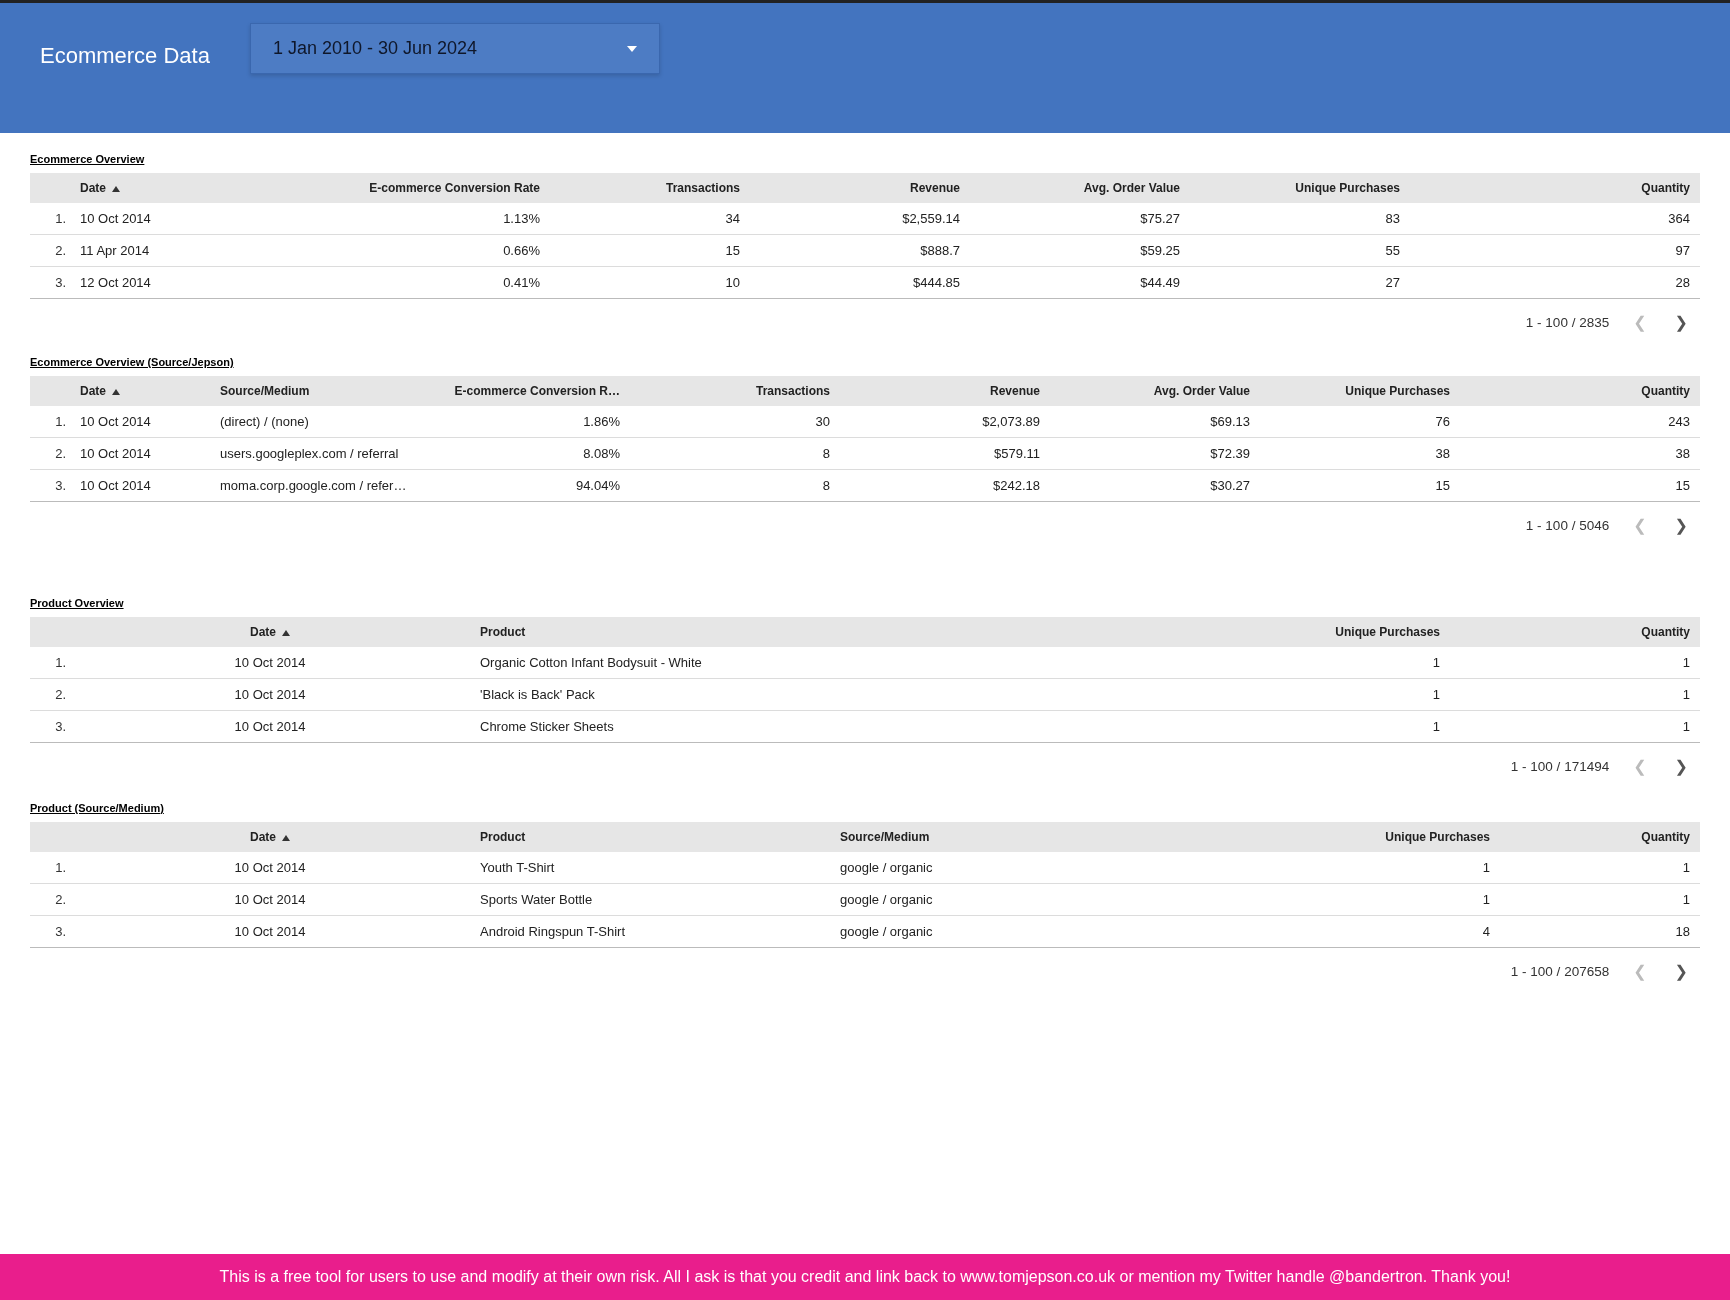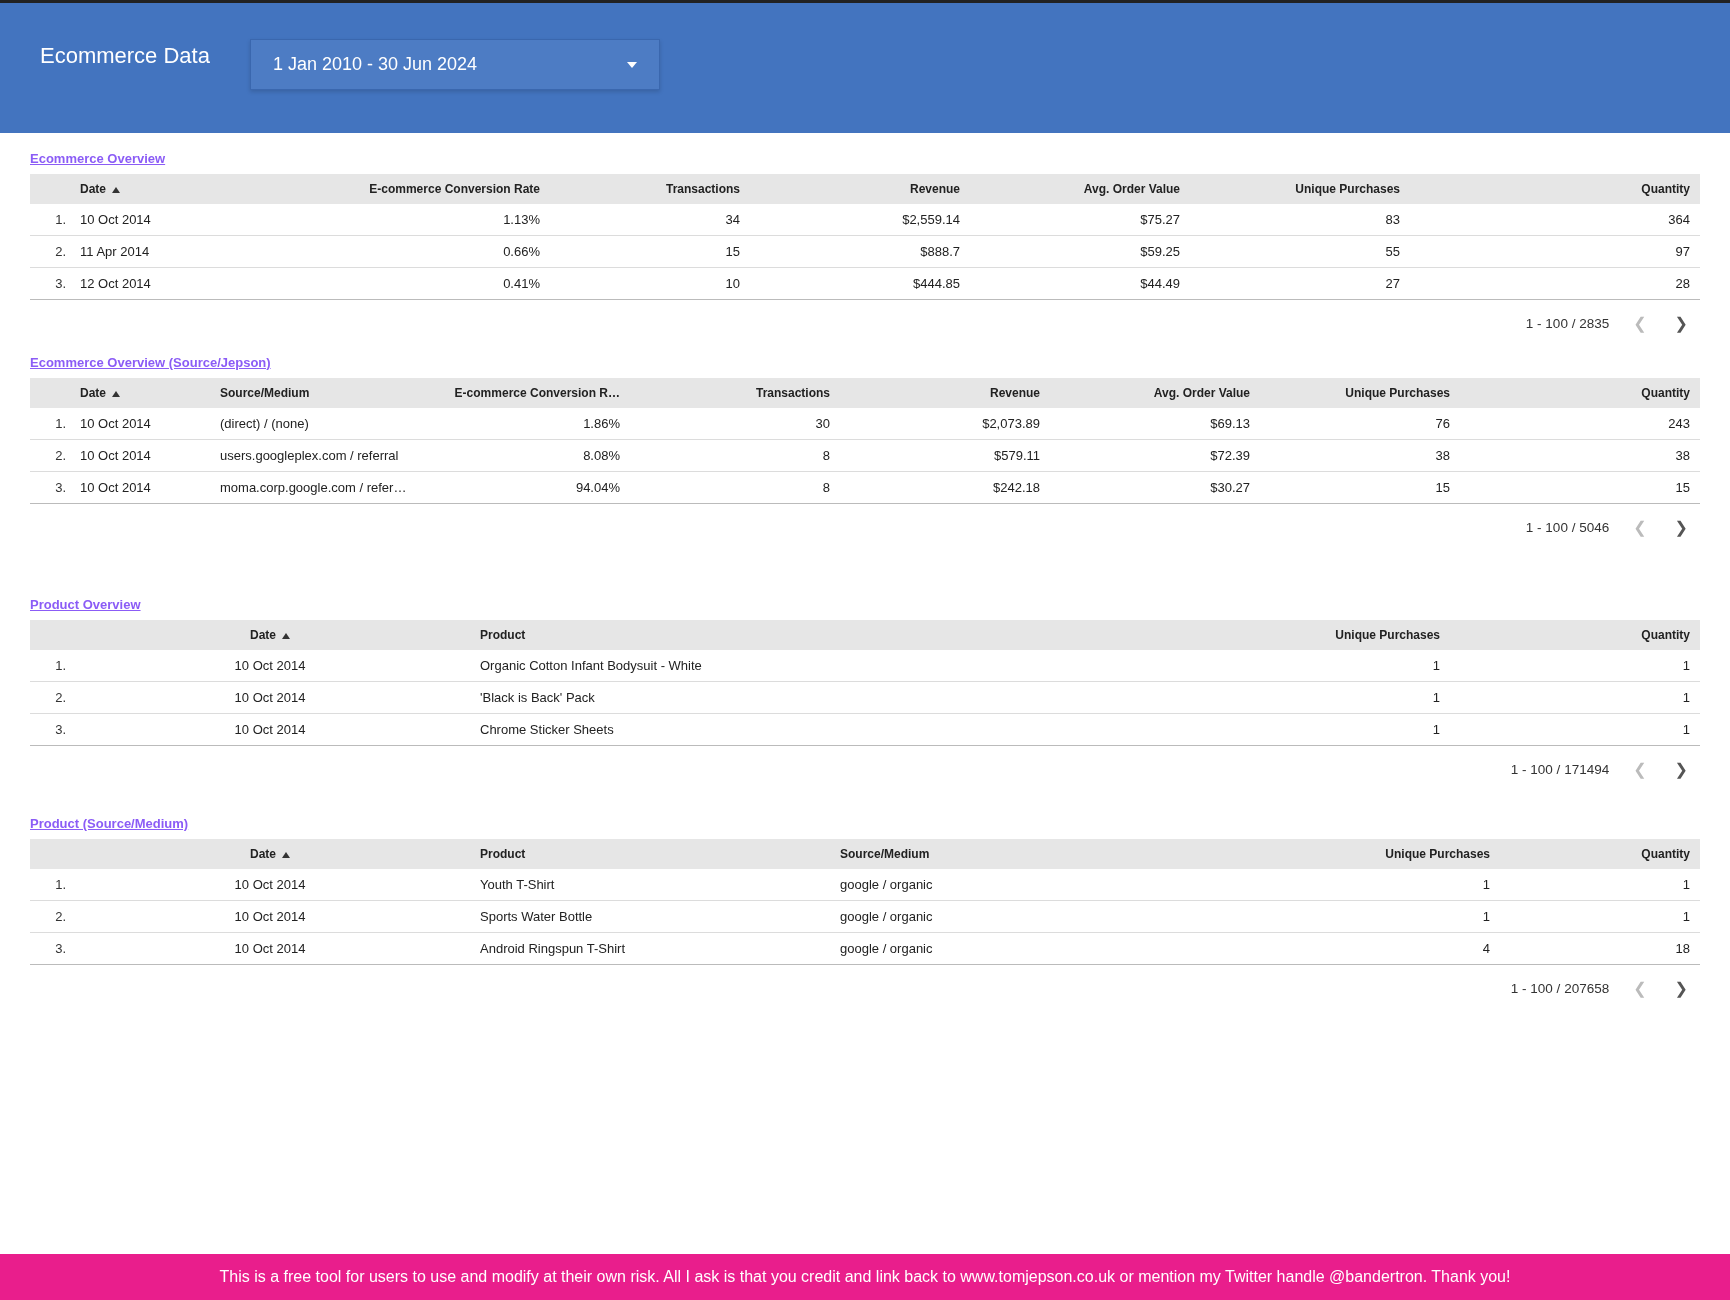--- a/index.html
+++ b/index.html
@@ -23,26 +23,26 @@
     min-height: 130px;
   }
   .header-title {
     font-size: 22px;
     font-weight: 400;
     margin-top: 22px;
     margin-right: 40px;
     white-space: nowrap;
   }
   .date-picker {
-    margin-top: 18px;
+    margin-top: 2px;
     background: #4d7cc4;
     border: 1px solid #3a67ae;
     box-shadow: 0 2px 4px rgba(0,0,0,0.15);
     padding: 14px 22px;
-    color: #ffffff;
+    color: #0f172a;
     font-size: 18px;
     display: flex;
     align-items: center;
     width: 410px;
     justify-content: space-between;
     cursor: pointer;
   }
   .date-picker .caret {
     width: 0; height: 0;
     border-left: 5px solid transparent;
@@ -59,23 +59,23 @@
   .header-right .twitter { font-size: 18px; }
 
   .content {
     flex: 1;
     padding: 0 30px 10px 30px;
     overflow: hidden;
   }
 
   .section { margin-top: 18px; }
   .section-title {
-    color: #8b5cf6;
+    color: #000000;
     text-decoration: underline;
-    font-size: 13px;
+    font-size: 11px;
     font-weight: 700;
     margin-bottom: 8px;
     display: inline-block;
     cursor: pointer;
   }
 
   table {
     width: 100%;
     border-collapse: collapse;
     font-size: 13px;
@@ -319,21 +319,21 @@
         </tr>
       </tbody>
     </table>
     <div class="pager">
       <span>1 - 100 / 171494</span>
       <span class="nav disabled">❮</span>
       <span class="nav">❯</span>
     </div>
   </div>
 
-  <div class="section" style="margin-top:33px">
+  <div class="section" style="margin-top:20px">
     <a class="section-title">Product (Source/Medium)</a>
     <table>
       <colgroup>
         <col style="width:40px">
           <col style="width:400px">
           <col style="width:360px">
           <col style="width:350px">
           <col style="width:320px">
           <col>
       </colgroup>

